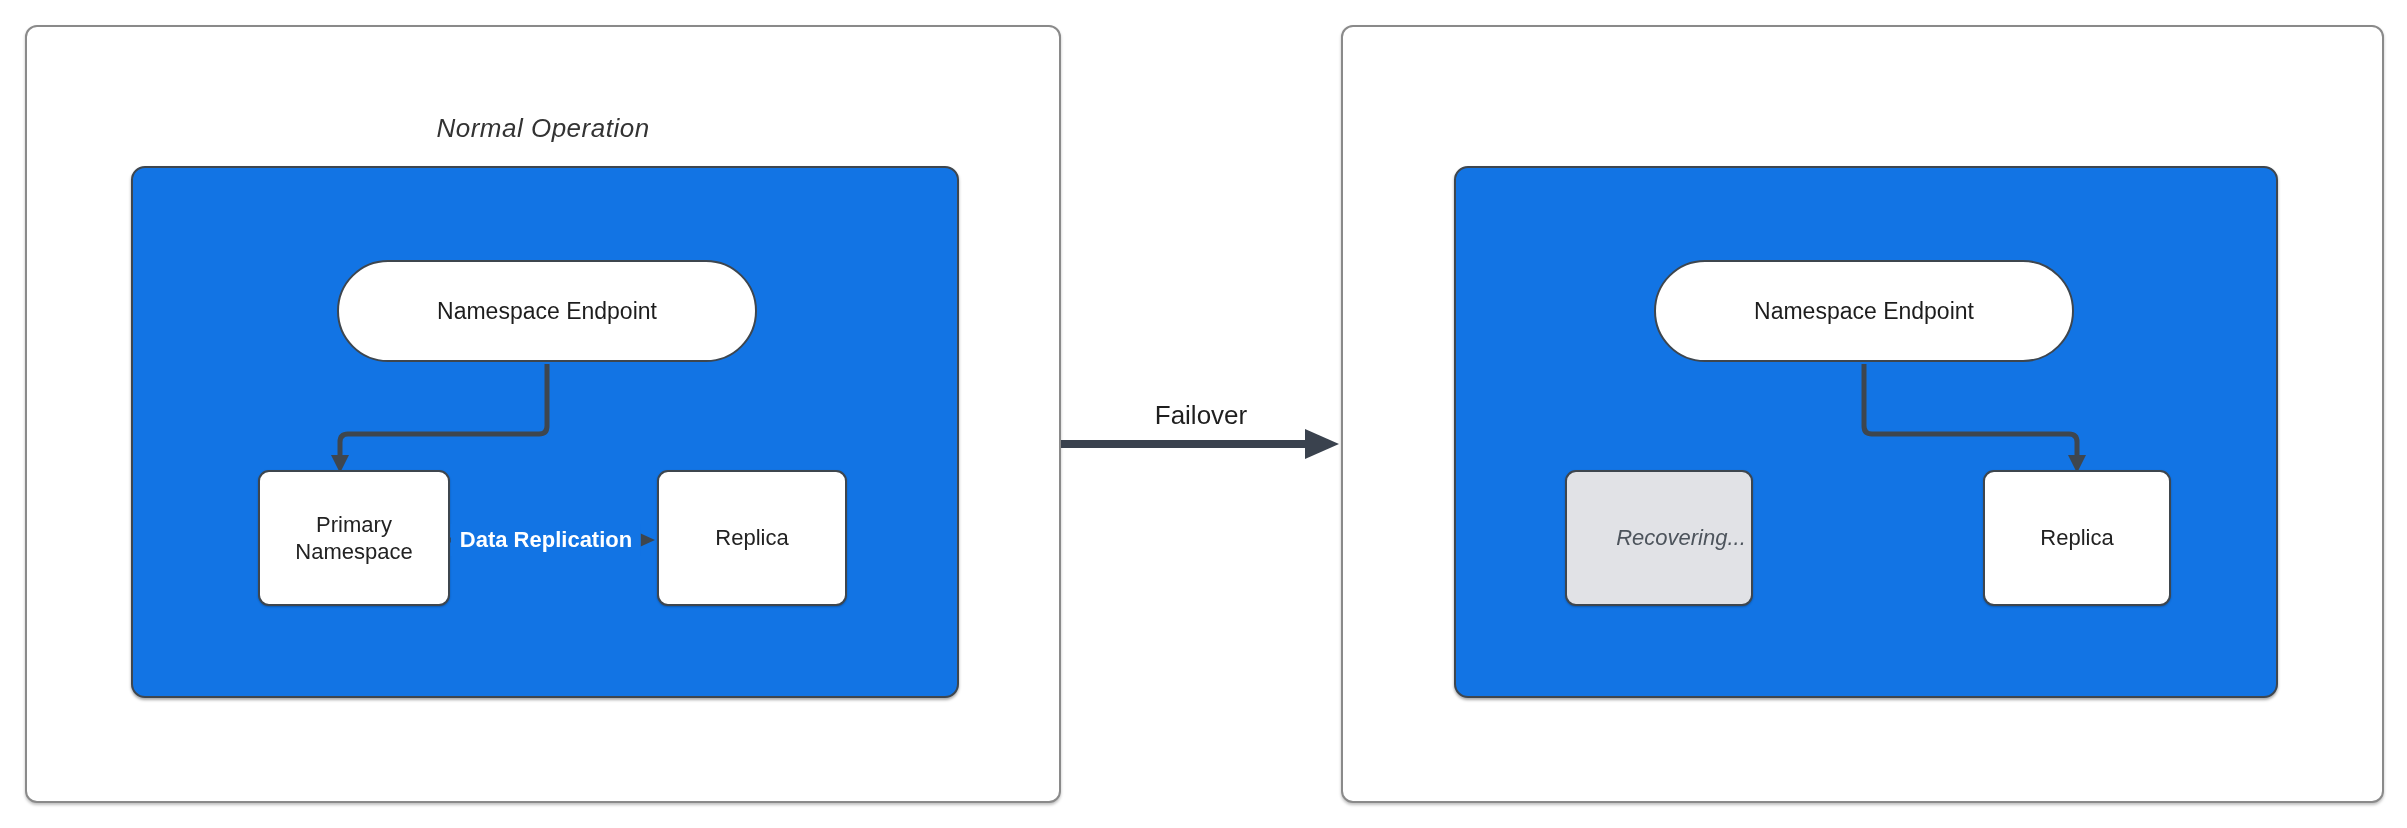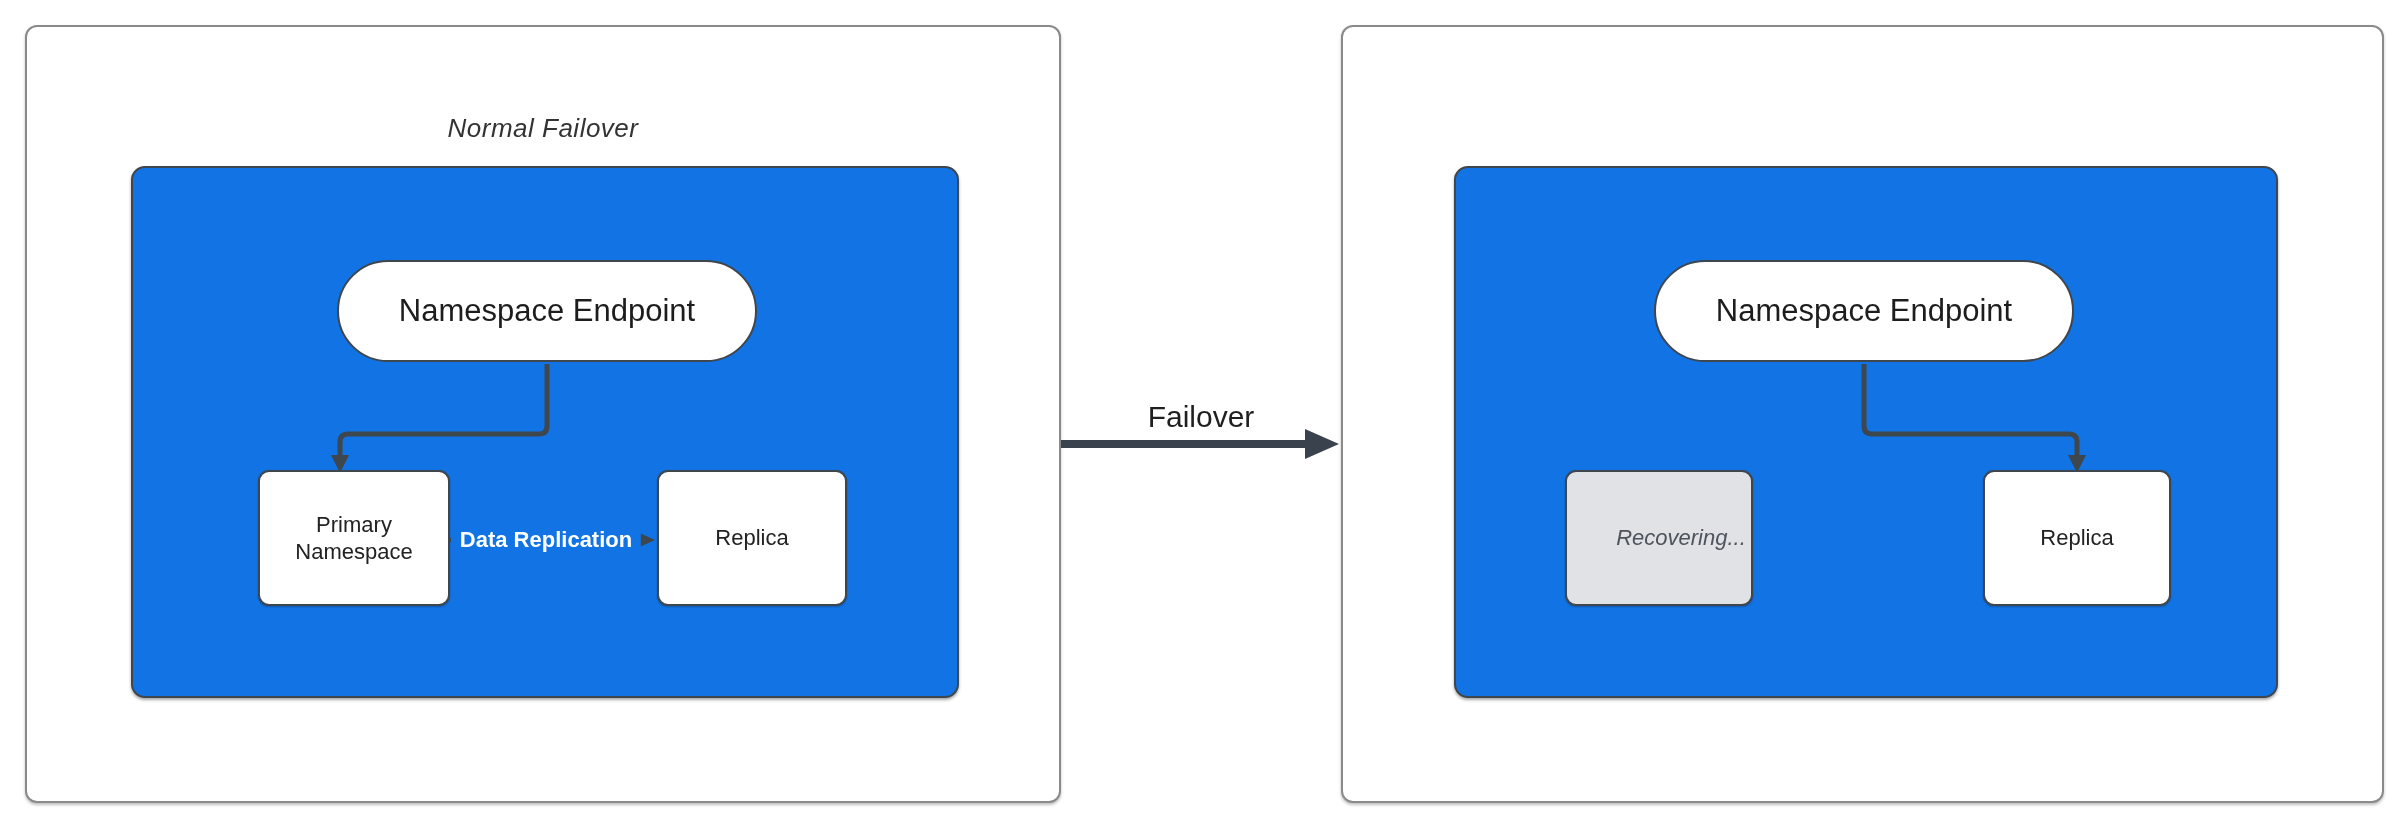--- a/index.html
+++ b/index.html
@@ -55,21 +55,21 @@
     position: absolute;
     top: 92px;
     width: 420px;
     height: 102px;
     background: #ffffff;
     border: 2.5px solid var(--stroke);
     border-radius: 51px;
     display: flex;
     align-items: center;
     justify-content: center;
-    font-size: 31px;
+    font-size: 23px;
     color: #1d1d1d;
     box-sizing: border-box;
   }
   .node {
     position: absolute;
     top: 302px;
     height: 136px;
     background: #ffffff;
     border: 2px solid var(--stroke);
     border-radius: 11px;
@@ -112,38 +112,38 @@
     top: 380px;
     width: 280px;
     height: 90px;
   }
   .failover-label {
     position: absolute;
     left: 0;
     top: 20px;
     width: 100%;
     text-align: center;
-    font-size: 30px;
+    font-size: 26px;
     color: #1f1f1f;
   }
   .failover-svg {
     position: absolute;
     left: 0;
     top: 40px;
     width: 280px;
     height: 50px;
   }
 </style>
 </head>
 <body>
 
 <div class="canvas">
 
   <section class="panel left">
-    <div class="panel-title">Normal Failover</div>
+    <div class="panel-title">Normal Operation</div>
 
     <div class="blue-box">
 
       <svg class="edge-svg" viewBox="0 0 824 528">
 
         <path d="M414,196 V258 Q414,266 406,266 H215 Q207,266 207,274 V290" fill="none" stroke="#3E464E" stroke-width="5"></path>
         <polygon points="207,305 198,287 216,287" fill="#3E464E"></polygon>
 
         <path d="M303,372 H502" fill="none" stroke="#3E464E" stroke-width="5"></path>
         <polygon points="522,372 500,362 500,382" fill="#3E464E"></polygon>

